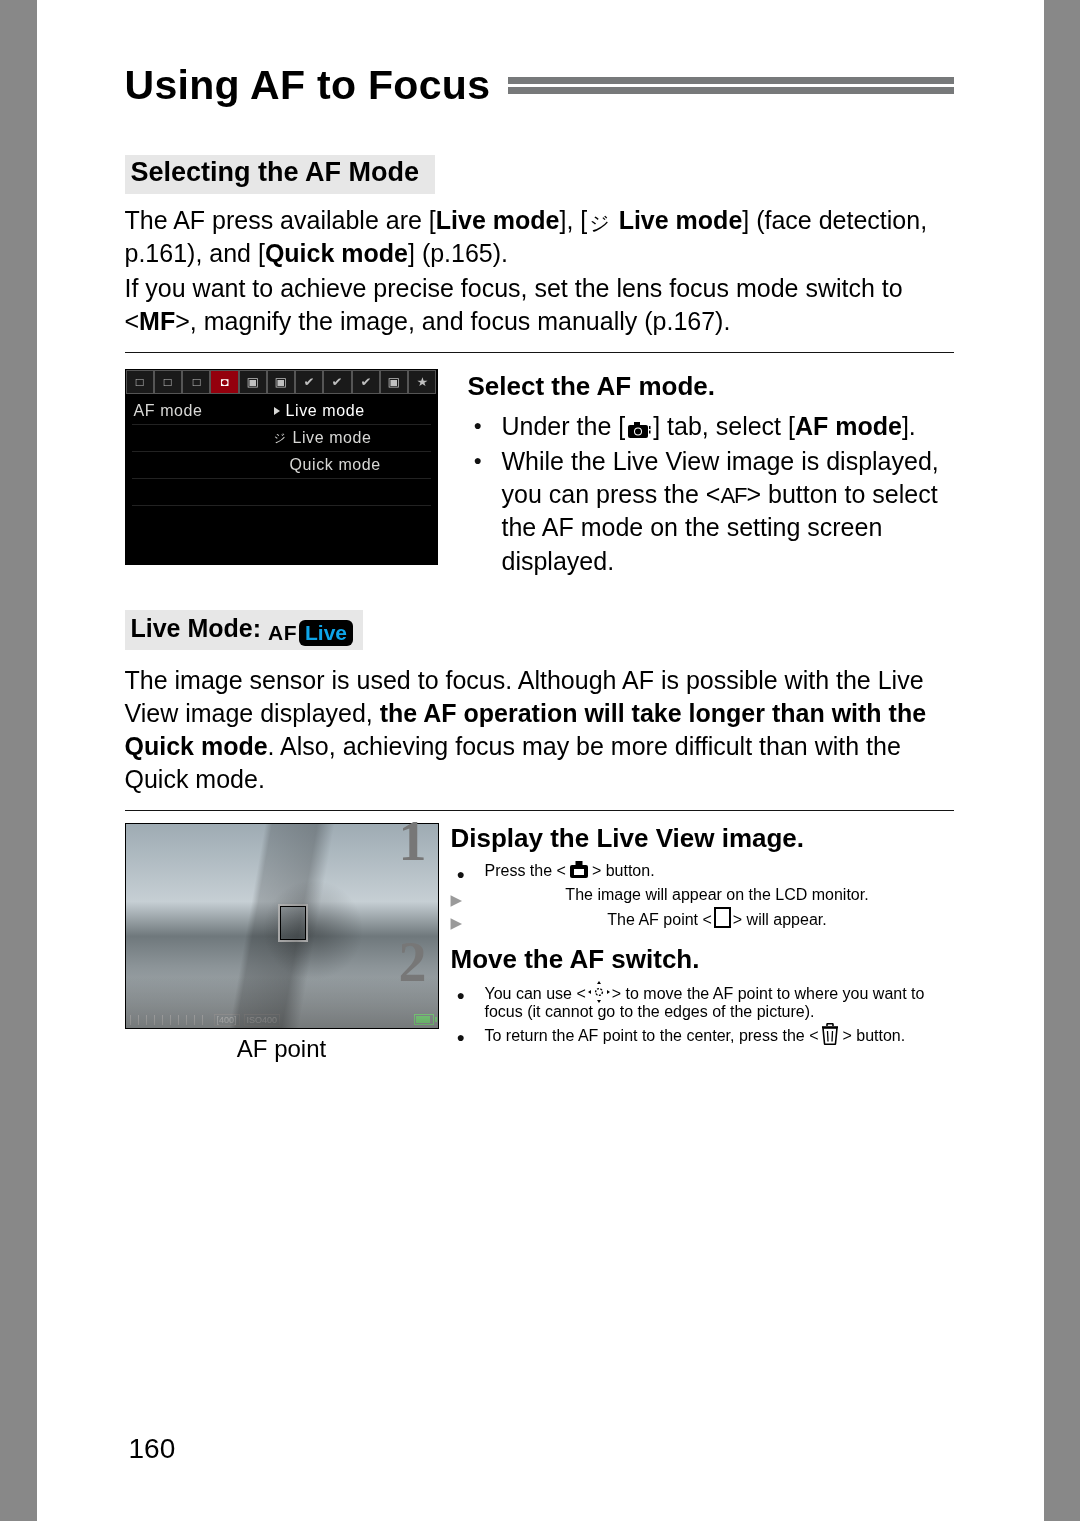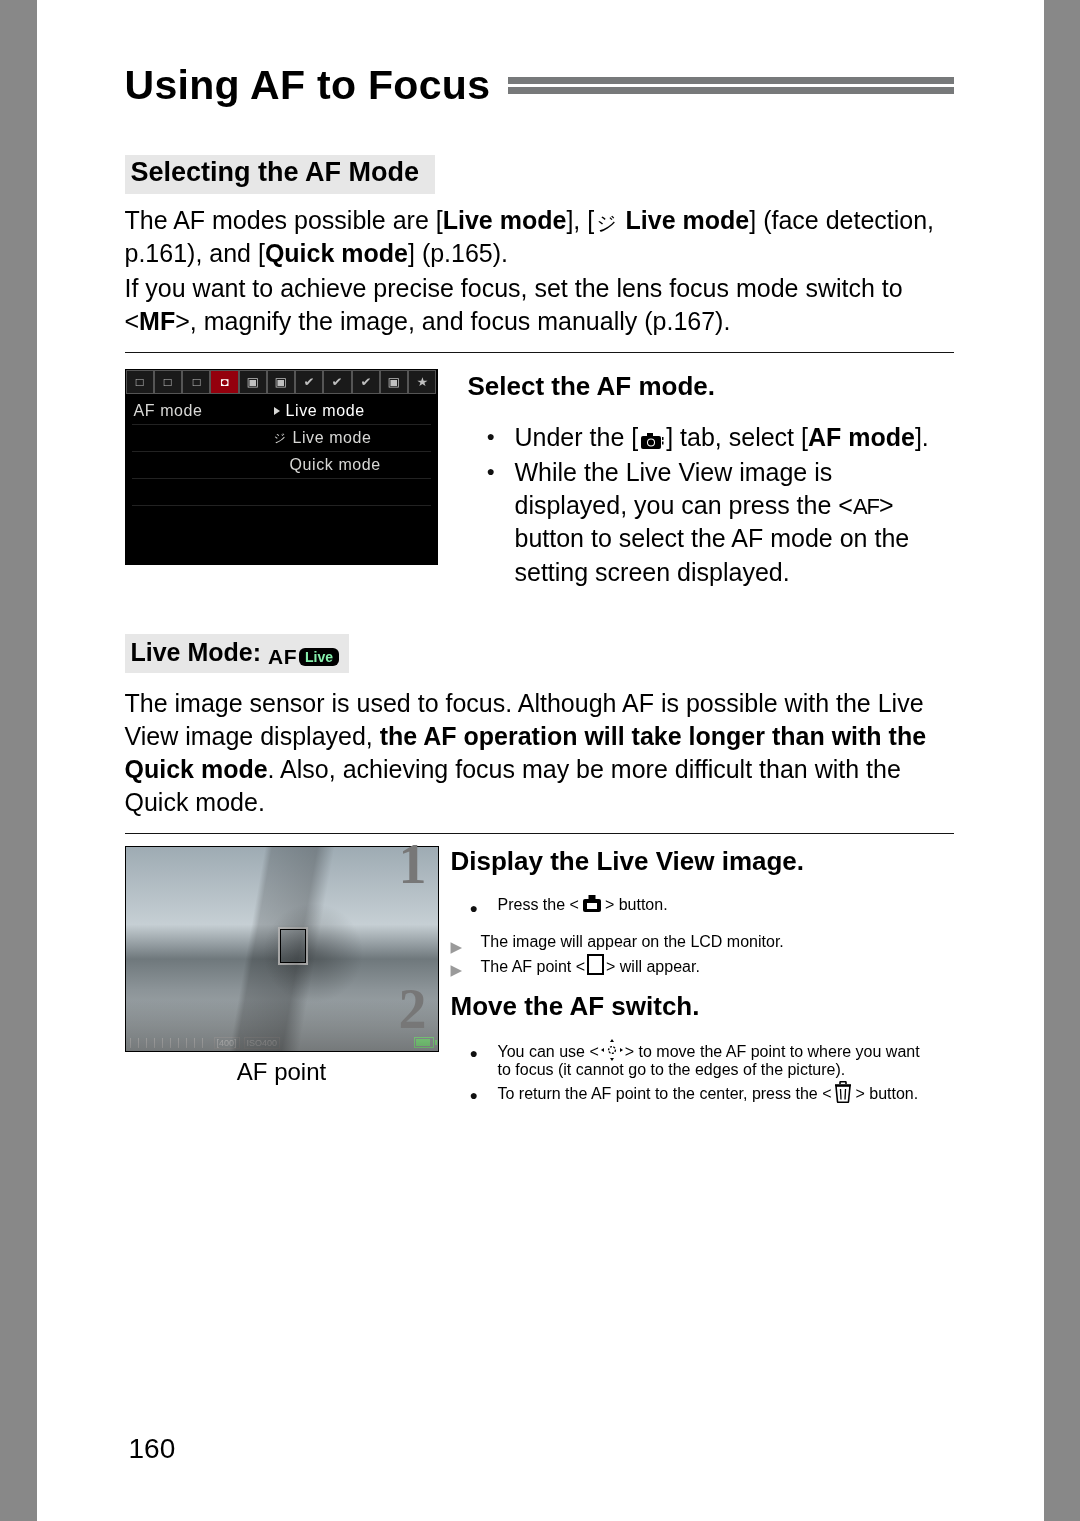--- a/index.html
+++ b/index.html
@@ -52,27 +52,27 @@
               border-bottom: 1px solid #222; padding: 0 2px; letter-spacing: 0.6px; }
   .menu-row:last-child { border-bottom: none; }
   .menu-row .label { width: 140px; }
   .menu-row.sel .value { color: #fff; }
   .menu-row .value { display: flex; align-items: center; gap: 6px; }
   .play-ic { width: 0; height: 0; border-left: 6px solid #d8d8d6;
              border-top: 4px solid transparent; border-bottom: 4px solid transparent; }
 
   .right-col { flex: 1; font-size: 25px; line-height: 1.33; }
   .step-h { font-size: 26px; font-weight: 700; margin: 0 0 6px 0; }
-  ul.bullets { list-style: none; margin: 17px; padding: 0; }
+  ul.bullets { list-style: none; margin: 4px; padding: 0; }
   ul.bullets li { position: relative; padding-left: 30px; margin-bottom: 2px; }
   ul.bullets li::before { content: "●"; position: absolute; left: 2px; top: 6px;
                           font-size: 14px; color: #111; }
   ul.results { list-style: none; margin: 0; padding: 0; }
   ul.results li { position: relative; padding-left: 30px; margin-bottom: 2px;
-                  line-height: 1.32; }
+                  line-height: 1.32; text-align: center; }
   ul.results li::before { content: "▶"; position: absolute; left: 0; top: 6px;
                           font-size: 15px; color: #9a9a9a; }
 
   .steps-wrap { display: flex; gap: 8px; align-items: flex-start; margin-top: 12px; }
   .image-stack { width: 314px; }
   .image-caption { font-size: 24px; text-align: center; margin-top: 6px; }
   .lv-photo { width: 314px; height: 206px; background:
               linear-gradient(#9eabb3 0%, #c6cfd4 38%, #6f787c 55%, #8c9498 70%, #b3b9bb 100%);
               position: relative; border: 1px solid #000; box-sizing: border-box; }
   .lv-photo::after { content: ""; position: absolute; inset: 0;
@@ -104,40 +104,40 @@
                  vertical-align: -4px; margin: 0 2px; }
   .icon-camera svg { width: 24px; height: 18px; }
   .icon-back svg { width: 22px; height: 20px; }
   .icon-multi svg { width: 22px; height: 22px; }
   .icon-trash svg { width: 20px; height: 22px; }
   .icon-square { display: inline-block; width: 13px; height: 17px; border: 2px solid #000;
                  vertical-align: -3px; margin: 0 2px; }
   .icon-face { font-size: 20px; vertical-align: -1px; }
   .aflive-badge { display: inline-flex; align-items: center; vertical-align: -3px; }
   .aflive-badge .pre { font-weight: 700; font-size: 21px; letter-spacing: 0.5px; }
-  .aflive-badge .pill { background: #000; color: #86efac; border-radius: 6px;
-                        padding: 1px 6px; font-size: 14px; font-weight: 700;
+  .aflive-badge .pill { background: #000; color: #0ea5e9; border-radius: 6px;
+                        padding: 1px 6px; font-size: 21px; font-weight: 700;
                         margin-left: 2px; }
   .small-af { font-family: Arial; font-size: 22px; letter-spacing: -1px; }
   .page-num { position: absolute; left: 92px; bottom: 56px; font-size: 28px; }
 </style>
 </head>
 <body>
 
 <div class="page">
 
   <div class="header-row">
     <div class="header-title">Using AF to Focus</div>
     <div class="header-line"></div>
   </div>
 
   <div class="section-label">Selecting the AF Mode</div>
 
   <p class="body">
-    <span>The AF modes possible are [</span><b>Live mode</b><span>], [</span><span class="icon-inline icon-face">ジ</span><b> Live mode</b><span>] (face detection, p.161), and [</span><b>Quick mode</b><span>] (p.165).</span>
+    <span>The AF press available are [</span><b>Live mode</b><span>], [</span><span class="icon-inline icon-face">ジ</span><b> Live mode</b><span>] (face detection, p.161), and [</span><b>Quick mode</b><span>] (p.165).</span>
   </p>
   <p class="body">
     <span>If you want to achieve precise focus, set the lens focus mode switch to &lt;</span><b>MF</b><span>&gt;, magnify the image, and focus manually (p.167).</span>
   </p>
 
   <hr class="thin">
 
   <div class="row">
     <div class="screenshot-box">
       <div class="menu-shot">

